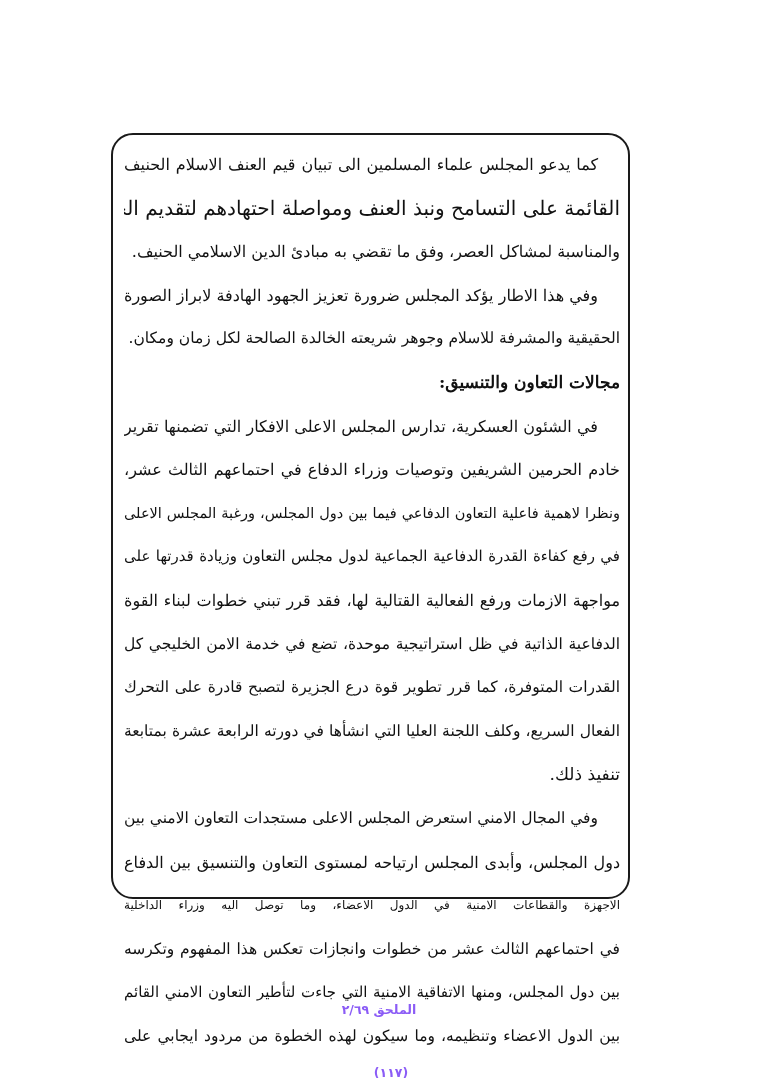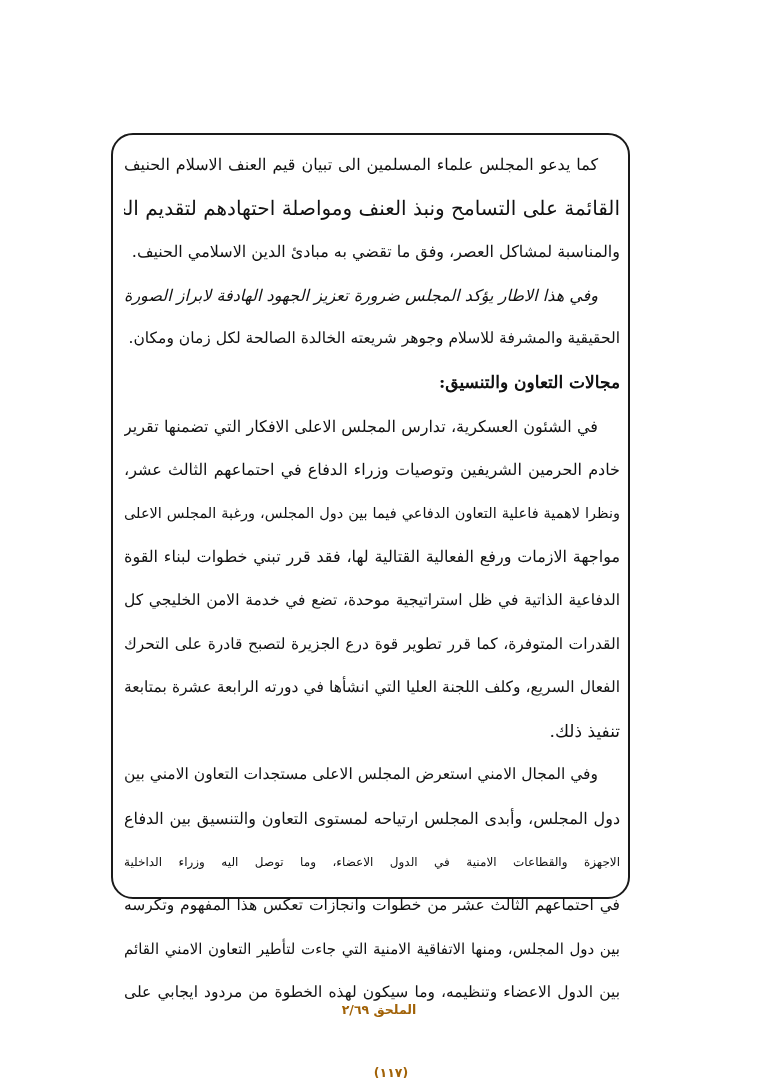--- a/index.html
+++ b/index.html
@@ -16,44 +16,45 @@
   .line {
     height: 43.6px; line-height: 43.6px; font-size: 17px; white-space: nowrap;
     text-align: justify; text-align-last: justify; overflow: hidden;
   }
   .line.last { text-align-last: right; }
   .line.indent { padding-right: 22px; }
   .heading { font-weight: bold; text-align-last: right; }
   .footer {
     position: absolute; left: 0; width: 758px; text-align: center;
     direction: rtl; font-family: "DejaVu Sans", sans-serif; font-weight: bold;
-    font-size: 12.5px; color: #a16207;
+    font-size: 12.5px; color: #8b5cf6;
   }
   .footer.ref { top: 1002px; }
   .footer.page { top: 1065px; margin-left: 12px; }
 </style>
 </head>
 <body>
 
 <div class="frame"></div>
 
 <div class="content">
 
   <div class="line indent" style="font-size: 16px;">كما يدعو المجلس علماء المسلمين الى تبيان قيم العنف الاسلام الحنيف</div>
   <div class="line" style="font-size: 20px;">القائمة على التسامح ونبذ العنف ومواصلة احتهادهم لتقديم الحلول الصحيحة</div>
   <div class="line last" style="font-size: 16px;">والمناسبة لمشاكل العصر، وفق ما تقضي به مبادئ الدين الاسلامي الحنيف.</div>
 
-  <div class="line indent" style="font-size: 16px; font-style: italic;">وفي هذا الاطار يؤكد المجلس ضرورة تعزيز الجهود الهادفة لابراز الصورة</div>
+  <div class="line indent" style="font-size: 16px;">وفي هذا الاطار يؤكد المجلس ضرورة تعزيز الجهود الهادفة لابراز الصورة</div>
   <div class="line last" style="font-size: 15.5px;">الحقيقية والمشرفة للاسلام وجوهر شريعته الخالدة الصالحة لكل زمان ومكان.</div>
 
   <div class="line heading">مجالات التعاون والتنسيق:</div>
 
   <div class="line indent" style="font-size: 16px;">في الشئون العسكرية، تدارس المجلس الاعلى الافكار التي تضمنها تقرير</div>
   <div class="line" style="font-size: 16px;">خادم الحرمين الشريفين وتوصيات وزراء الدفاع في احتماعهم الثالث عشر،</div>
   <div class="line" style="font-size: 14.5px;">ونظرا لاهمية فاعلية التعاون الدفاعي فيما بين دول المجلس، ورغبة المجلس الاعلى</div>
+  <div class="line" style="font-size: 15px;">في رفع كفاءة القدرة الدفاعية الجماعية لدول مجلس التعاون وزيادة قدرتها على</div>
   <div class="line" style="font-size: 16px;">مواجهة الازمات ورفع الفعالية القتالية لها، فقد قرر تبني خطوات لبناء القوة</div>
   <div class="line" style="font-size: 15.5px;">الدفاعية الذاتية في ظل استراتيجية موحدة، تضع في خدمة الامن الخليجي كل</div>
   <div class="line" style="font-size: 15.5px;">القدرات المتوفرة، كما قرر تطوير قوة درع الجزيرة لتصبح قادرة على التحرك</div>
   <div class="line" style="font-size: 15.5px;">الفعال السريع، وكلف اللجنة العليا التي انشأها في دورته الرابعة عشرة بمتابعة</div>
   <div class="line last">تنفيذ ذلك.</div>
 
   <div class="line indent" style="font-size: 15.5px;">وفي المجال الامني استعرض المجلس الاعلى مستجدات التعاون الامني بين</div>
   <div class="line" style="font-size: 16px;">دول المجلس، وأبدى المجلس ارتياحه لمستوى التعاون والتنسيق بين الدفاع</div>
   <div class="line" style="font-size: 12px;">الاجهزة والقطاعات الامنية في الدول الاعضاء، وما توصل اليه وزراء الداخلية</div>
   <div class="line" style="font-size: 15.5px;">في احتماعهم الثالث عشر من خطوات وانجازات تعكس هذا المفهوم وتكرسه</div>

